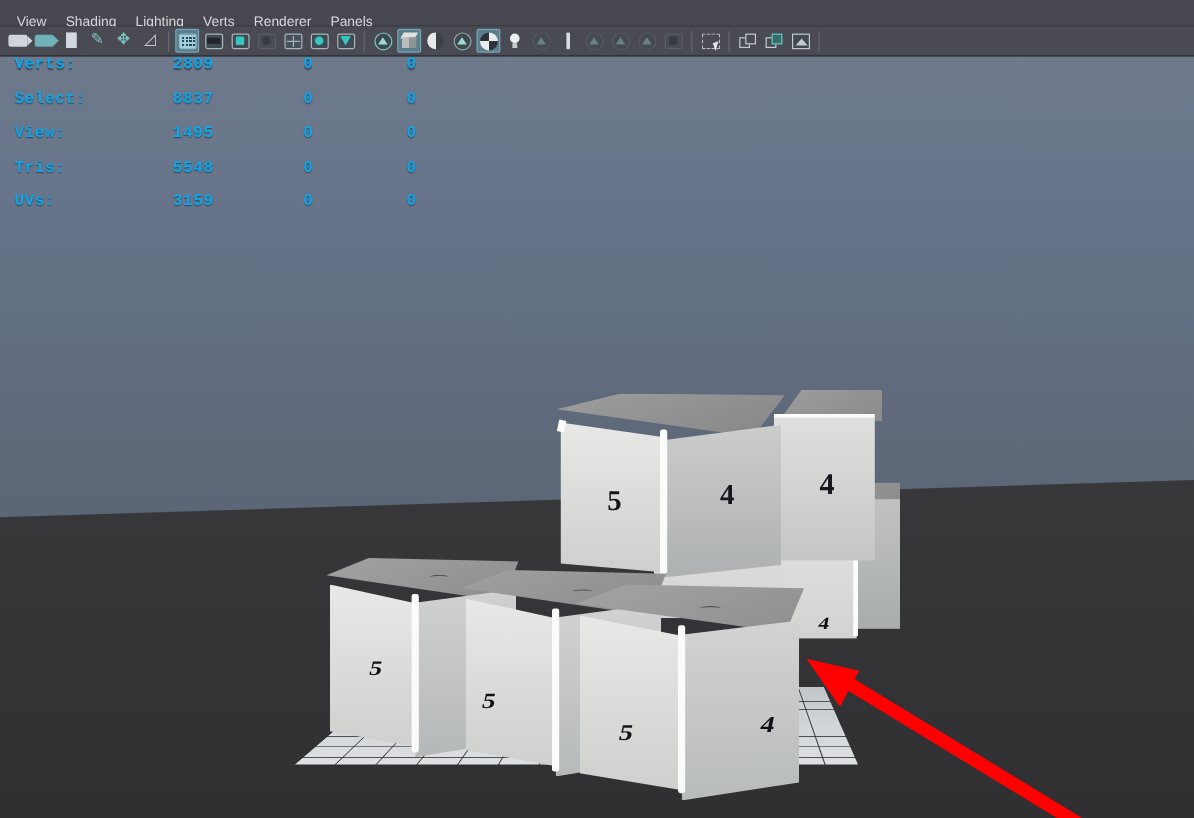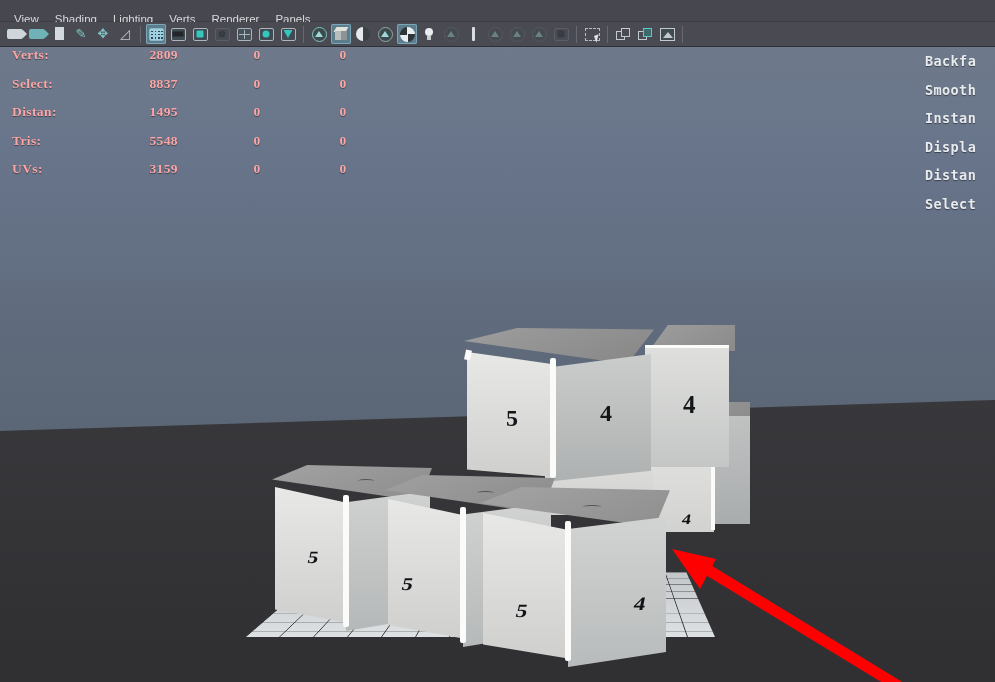--- a/index.html
+++ b/index.html
@@ -200,21 +200,21 @@
   }
   .floornum {
     position:absolute; color:#101216; font-weight:700;
     font-family:"Liberation Serif", serif; line-height:1;
   }
 
   
   .stats { position:absolute; left:0; top:0; width:420px; }
   .stat-row { position:relative; height:28.5px; }
   .hud {
-    color:#fca5a5; font-family:Liberation Serif, serif;
+    color:#0ea5e9; font-family:Liberation Mono, monospace;
     font-size:13.5px; font-weight:700; letter-spacing:.4px;
     text-shadow:0 1px 1px rgba(0,0,0,.45);
     position:absolute; white-space:nowrap;
   }
   .hud.lbl  { left:12px; }
   .hud.c1   { left:130px; width:48px; text-align:right; }
   .hud.c2   { left:250px; width:14px; text-align:center; }
   .hud.c3   { left:336px; width:14px; text-align:center; }
 
   .hud-right { position:absolute; right:0; top:0; width:70px; }
@@ -464,47 +464,39 @@
         <span class="hud c2">0</span>
         <span class="hud c3">0</span>
       </div>
       <div class="stat-row">
         <span class="hud lbl">Select:</span>
         <span class="hud c1">8837</span>
         <span class="hud c2">0</span>
         <span class="hud c3">0</span>
       </div>
       <div class="stat-row">
-        <span class="hud lbl">Distan:</span>
+        <span class="hud lbl">View:</span>
         <span class="hud c1">1495</span>
         <span class="hud c2">0</span>
         <span class="hud c3">0</span>
       </div>
       <div class="stat-row">
         <span class="hud lbl">Tris:</span>
         <span class="hud c1">5548</span>
         <span class="hud c2">0</span>
         <span class="hud c3">0</span>
       </div>
       <div class="stat-row">
         <span class="hud lbl">UVs:</span>
         <span class="hud c1">3159</span>
         <span class="hud c2">0</span>
         <span class="hud c3">0</span>
       </div>
     </div>
 
-    <div class="hud-right">
-      <div class="hud-r">Backfa</div>
-      <div class="hud-r">Smooth</div>
-      <div class="hud-r">Instan</div>
-      <div class="hud-r">Displa</div>
-      <div class="hud-r">Distan</div>
-      <div class="hud-r">Select</div>
-    </div>
 
     <svg class="arrow" viewBox="0 0 995 635" width="995" height="635">
       <g>
         <line x1="900" y1="640" x2="700" y2="518" stroke="#FF0000" stroke-width="11" stroke-linecap="butt"></line>
         <polygon points="672,502 716,512 700,542" fill="#FF0000"></polygon>
       </g>
     </svg>
   </div>
 </div>
 

